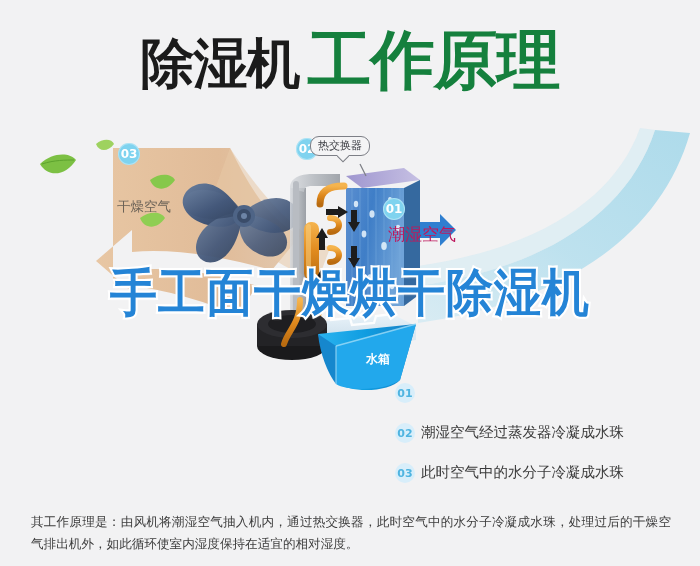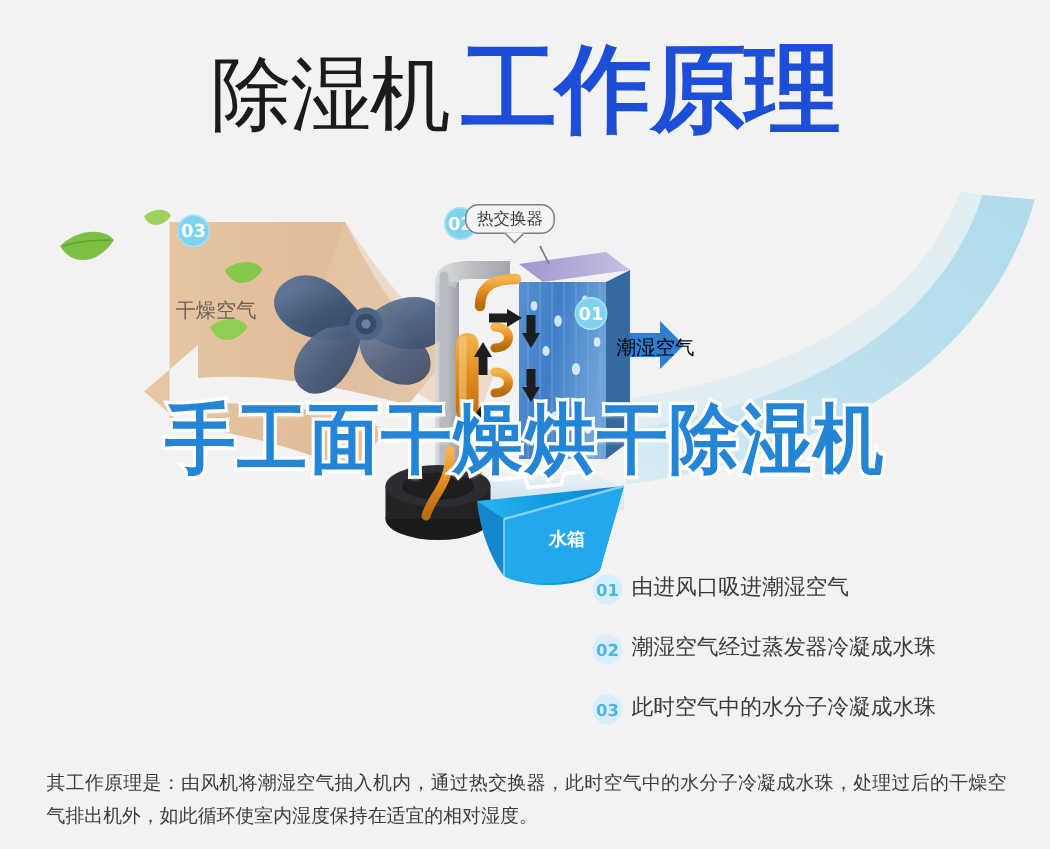--- a/index.html
+++ b/index.html
@@ -12,25 +12,25 @@
   }
   #page{position:relative;width:700px;height:566px;overflow:hidden;background:#f2f2f3;}
 
   
   .title-wrap{
     position:absolute;left:0;top:28px;width:700px;
     text-align:center;white-space:nowrap;
     line-height:1;
   }
   .title-small{
-    font-size:54px;font-weight:400;color:#1b1b1b;
+    font-size:54px;font-weight:700;color:#1b1b1b;
     letter-spacing:-1px;vertical-align:baseline;
   }
   .title-big{
-    font-size:64px;font-weight:700;color:#1d4ed8;
+    font-size:64px;font-weight:700;color:#15803d;
     letter-spacing:-1px;vertical-align:baseline;margin-left:8px;text-align:center;
   }
 
   
   .stage{position:absolute;left:0;top:118px;width:700px;height:275px;}
 
   .svg-layer{position:absolute;left:0;top:0;width:700px;height:275px;}
 
   
   .badge{
@@ -64,21 +64,21 @@
     width:10px;height:10px;background:#f4f4f5;
     border:1.3px solid #7d7f86;transform:rotate(45deg);
   }
 
   
   .diag-label{
     position:absolute;font-size:13px;white-space:nowrap;
     font-family:Liberation Serif, serif;
   }
   #lbl-dry{left:117px;top:80px;color:#6b6257;font-size:13.5px;}
-  #lbl-humid{left:388px;top:105px;color:#000000;font-size:13px;margin-left:23px;}
+  #lbl-humid{left:388px;top:105px;color:#be185d;font-size:17px;}
   #lbl-tank{left:330px;top:233px;color:#ffffff;font-size:12px;font-weight:600;margin-left:36px;}
 
   
   .steps{position:absolute;left:395px;top:264px;width:300px;}
   .step{
     display:flex;align-items:flex-start;margin-bottom:19px;
     white-space:nowrap;
   }
   .step-num{
     width:20px;height:20px;min-width:20px;border-radius:50%;
@@ -318,21 +318,20 @@
       <span class="tail"></span>
     </div>
 
     <div class="diag-label" id="lbl-dry">干燥空气</div>
     <div class="diag-label" id="lbl-humid">潮湿空气</div>
     <div class="diag-label" id="lbl-tank">水箱</div>
 
     <div class="steps">
       <div class="step">
         <span class="step-num">01</span>
-        <span class="step-text">由进风口吸进潮湿空气</span>
       </div>
       <div class="step">
         <span class="step-num">02</span>
         <span class="step-text">潮湿空气经过蒸发器冷凝成水珠</span>
       </div>
       <div class="step">
         <span class="step-num">03</span>
         <span class="step-text">此时空气中的水分子冷凝成水珠</span>
       </div>
     </div>

